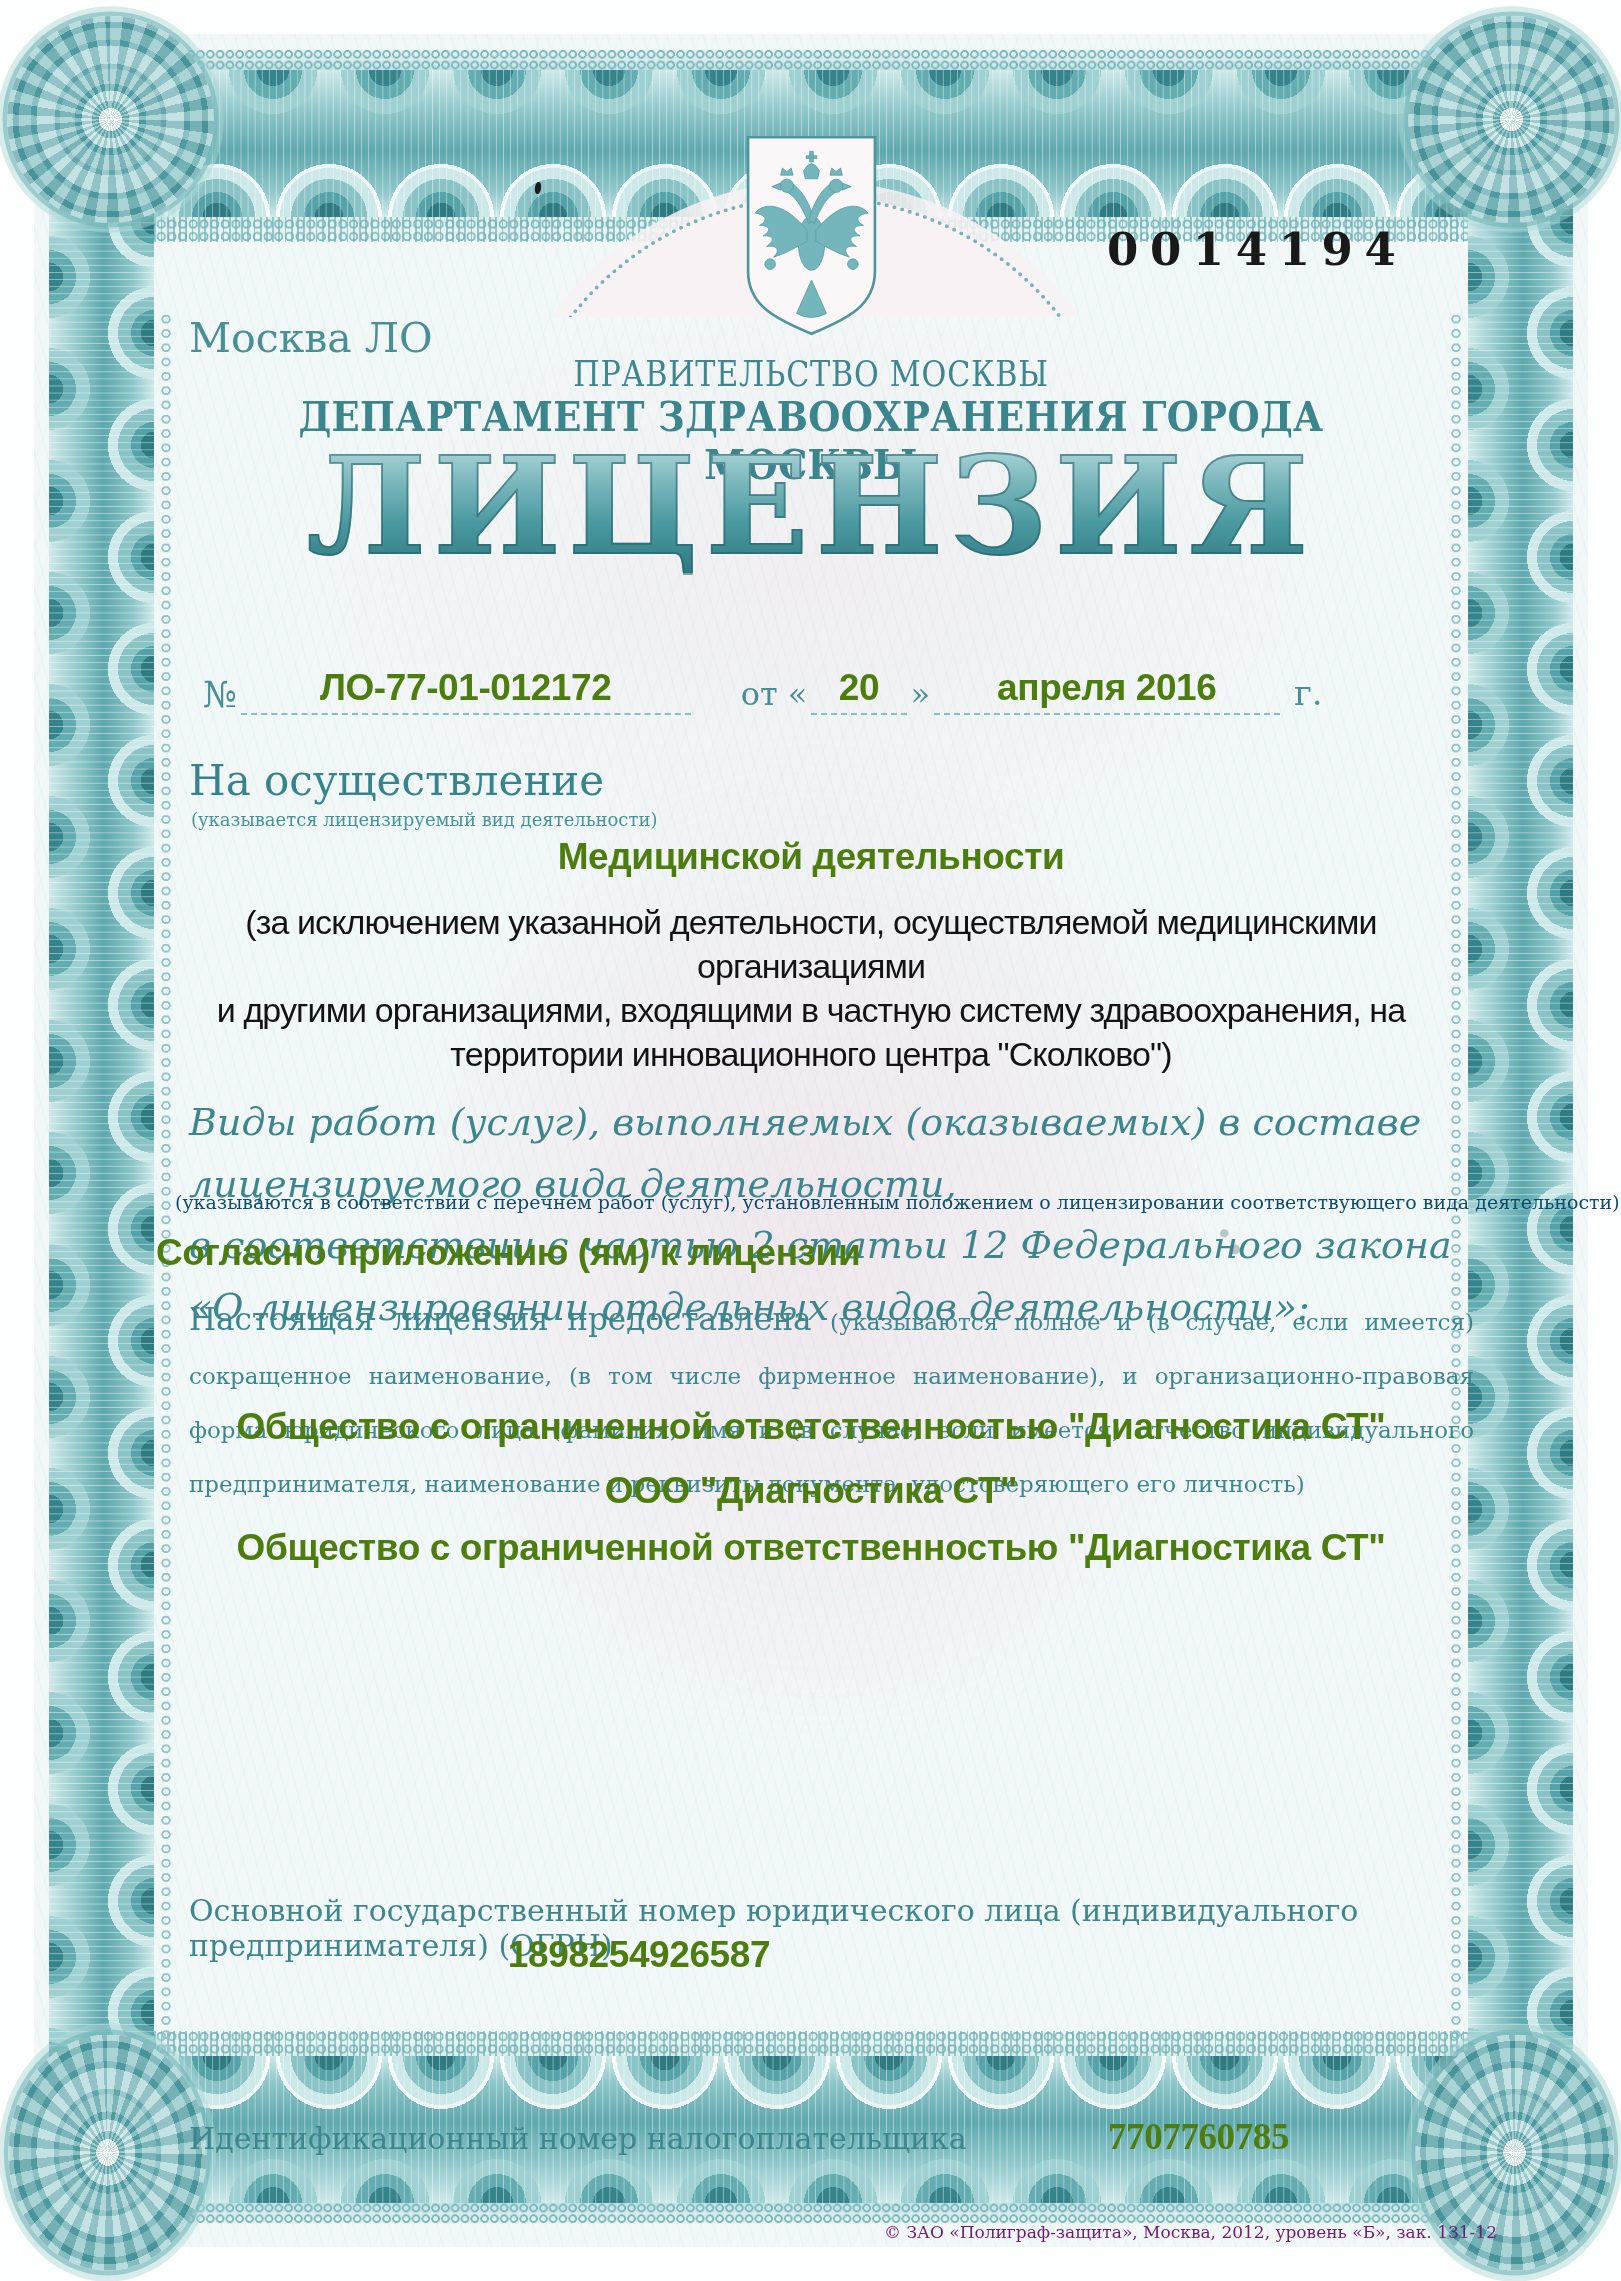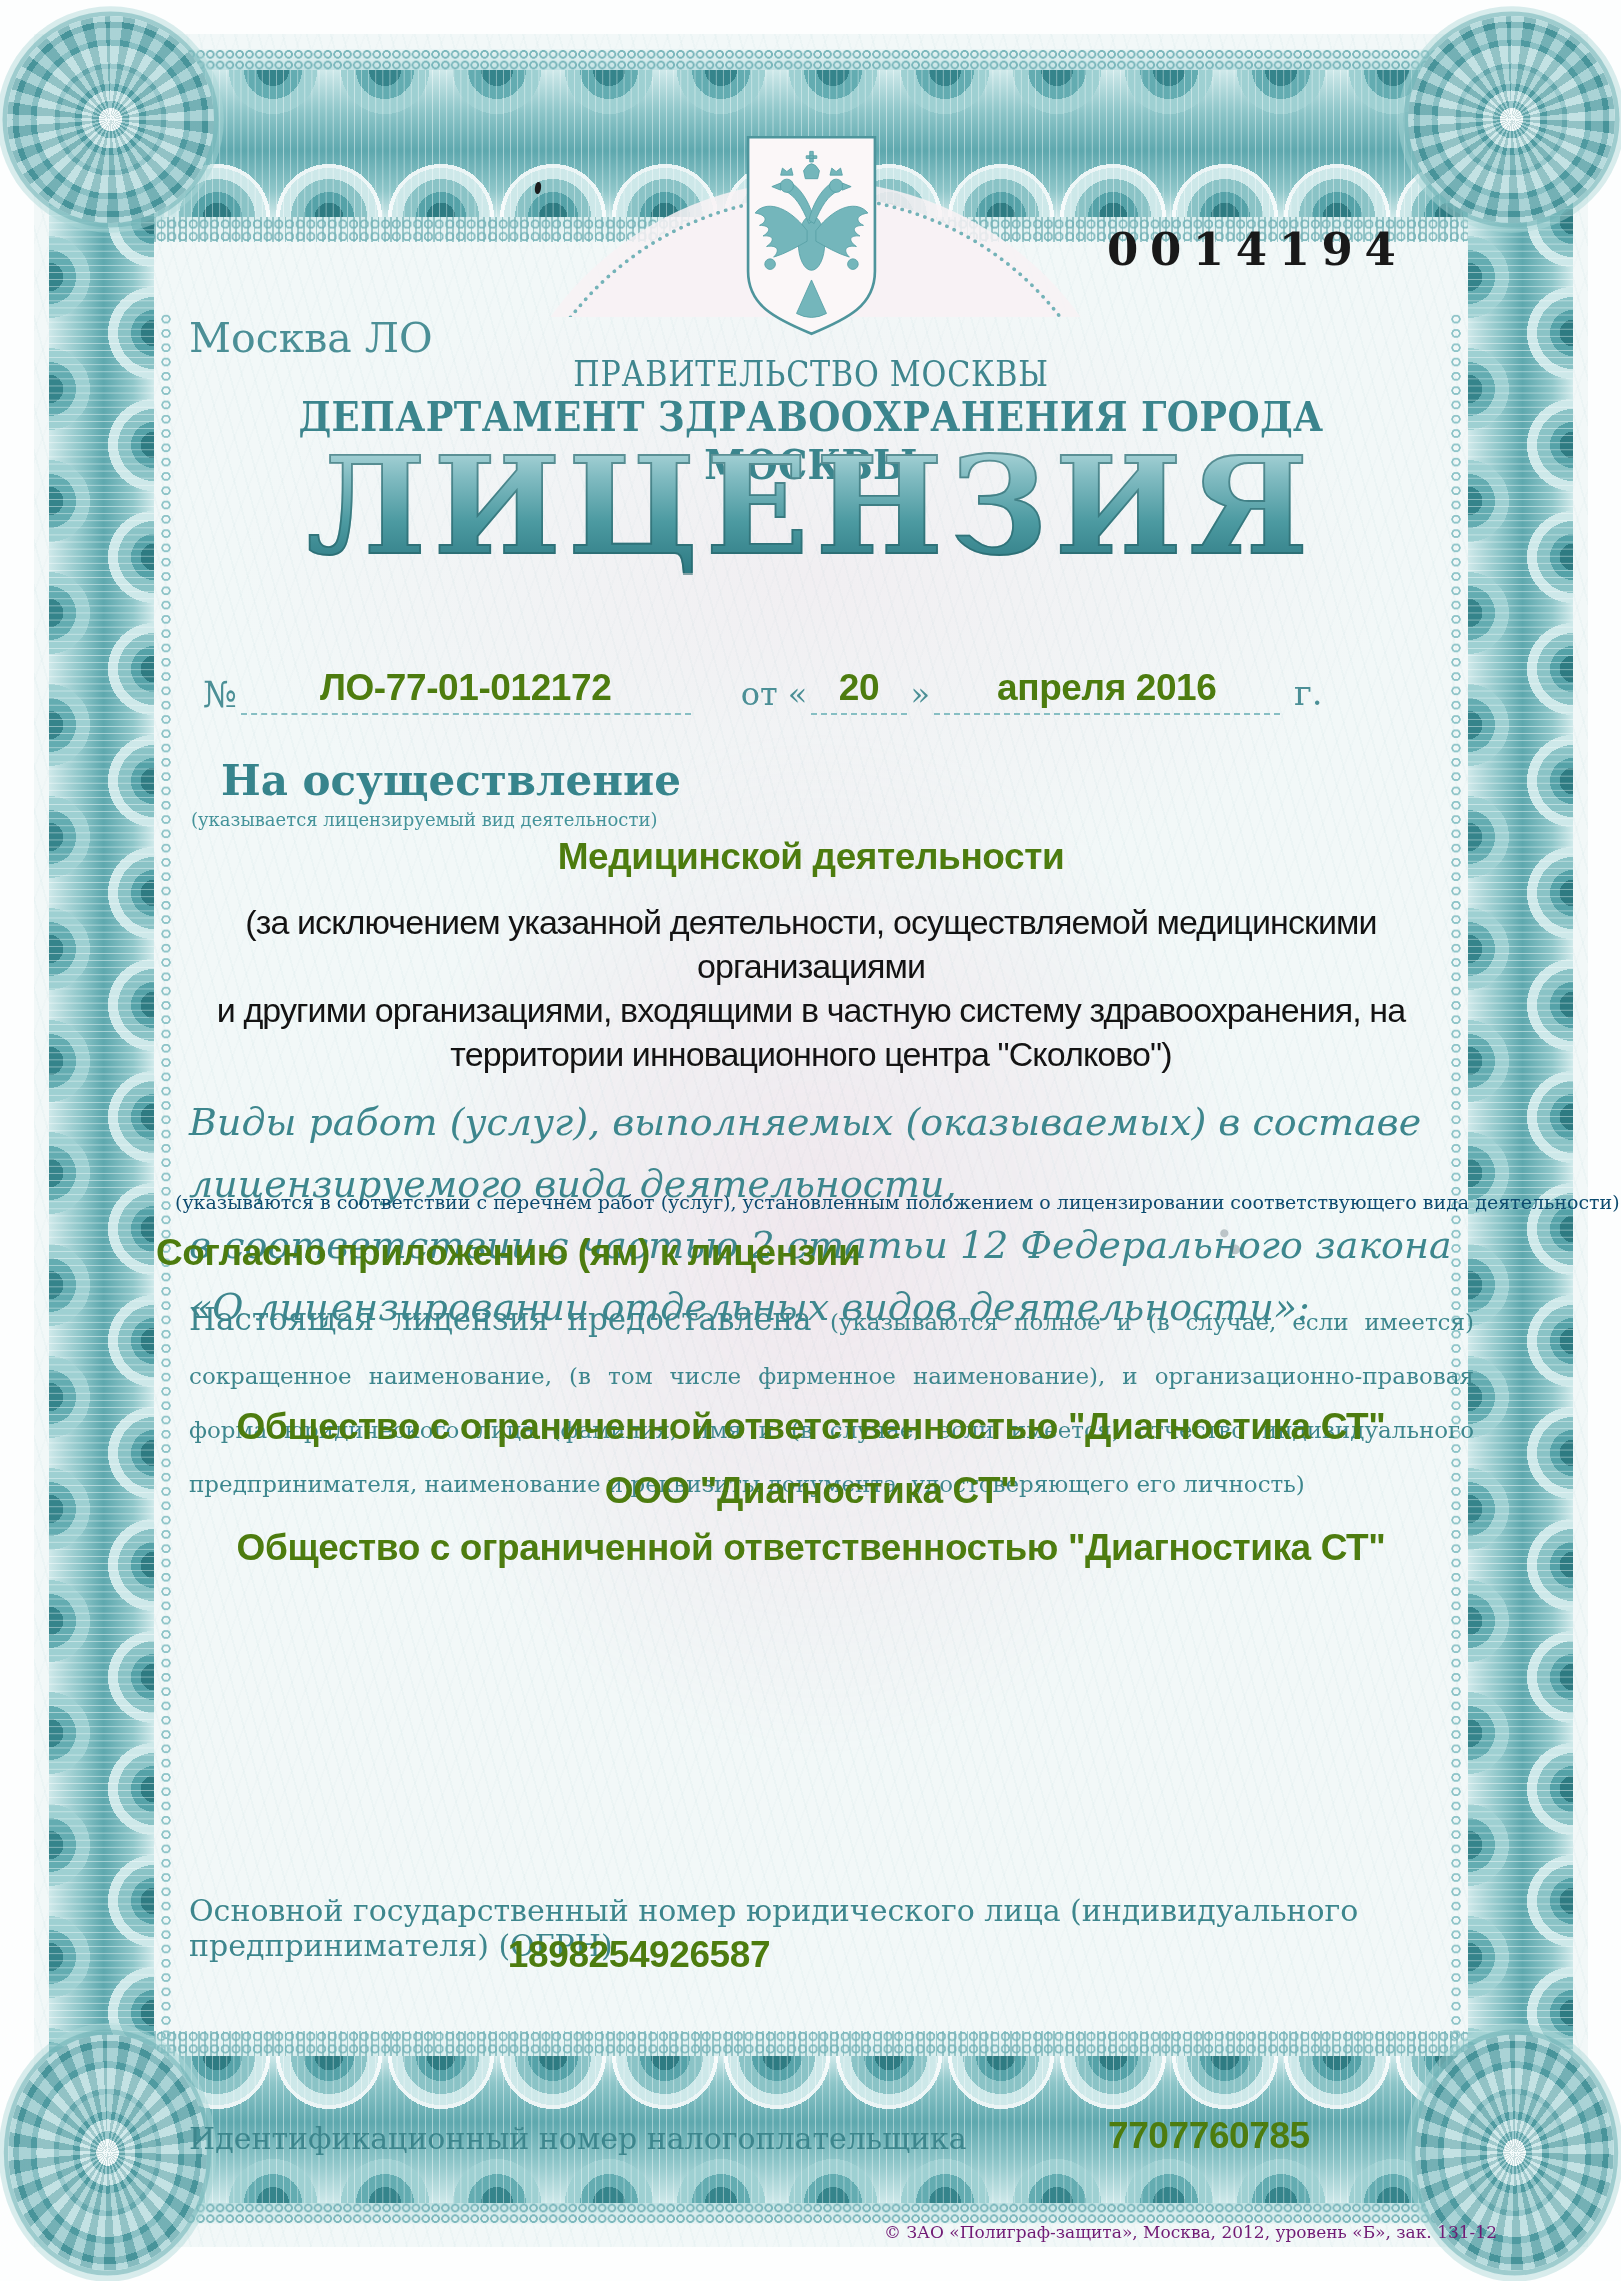--- a/index.html
+++ b/index.html
@@ -95,21 +95,21 @@
   .u{border-bottom:2.7px dashed #86bec3;text-align:center;}
   .u1{width:450px;}
   .u2{width:96px;margin:0 3.6px;}
   .u3{width:346px;margin:0 3.6px;}
   .num-row .val{font-size:37px;display:block;padding-bottom:3.6px;}
   .num-row .lbl{font-size:36px;color:#4b8f96;padding:0 3.6px 0 0;line-height:1.1;}
   .num-row .lbl-ot{font-size:32px;color:#4b8f96;margin-left:50px;padding-bottom:1.8px;}
   .num-row .lbl-q{font-size:32px;color:#4b8f96;padding-bottom:1.8px;}
   .num-row .lbl-g{font-size:34px;color:#4b8f96;margin-left:10.7px;padding-bottom:1.8px;}
 
-  .activity-head{left:189px;top:756px;font-size:42px;font-weight:700;color:#37848c;margin-left:32px;}
+  .activity-head{left:189px;top:756px;font-size:42px;font-weight:400;color:#37848c;}
   .activity-note{left:191px;top:809px;font-size:18px;color:#45939a;}
   .activity-name{top:836px;font-size:37px;}
   .exception{top:900px;font-size:34px;font-family:"Liberation Sans", sans-serif;font-weight:400;
     color:#131313;letter-spacing:-0.9px;line-height:44px;}
 
   .works{left:189px;top:1092px;width:1289px;font-size:38px;line-height:1.62;color:#3d868d;font-style:italic;}
   .works-note{left:175px;top:1191px;font-size:19px;color:#0c4a6e;}
   .works-value{top:1232px;left:156px;right:312px;text-align:left;font-size:37px;}
 
   .grantee{left:189px;top:1294px;width:1285px;text-align:justify;line-height:51px;color:#3d868d;}
@@ -120,21 +120,21 @@
   .name2{top:1470px;font-size:37px;}
   .name3{top:1527px;font-size:37px;}
 
   .artifact{left:1219px;top:1228px;width:23px;height:30px;opacity:.35;
     background:radial-gradient(circle at 5.3px 5.3px,#5a6a72 3.6px,transparent 4.5px),
                radial-gradient(circle at 16px 21.4px,#5a6a72 4.5px,transparent 5.3px);}
 
   .ogrn-label{left:189px;top:1893px;width:1289px;font-size:30px;color:#3d868d;}
   .ogrn-value{left:189px;top:1934px;width:900px;text-align:center;font-size:37px;}
   .inn-label{left:189px;top:2121px;font-size:30px;color:#3d868d;}
-  .inn-value{left:1108px;top:2115px;font-size:37px;}
+  .inn-value{left:1108px;top:2115px;font-size:37px;font-family:Liberation Serif, serif;}
   .printer{right:125px;top:2222px;font-size:17px;color:#701a75;}
 </style>
 </head>
 <body>
 
 <div class="page">
   <div class="paper"></div>
   <div class="watermark2"></div>
   <div class="watermark"></div>
 

